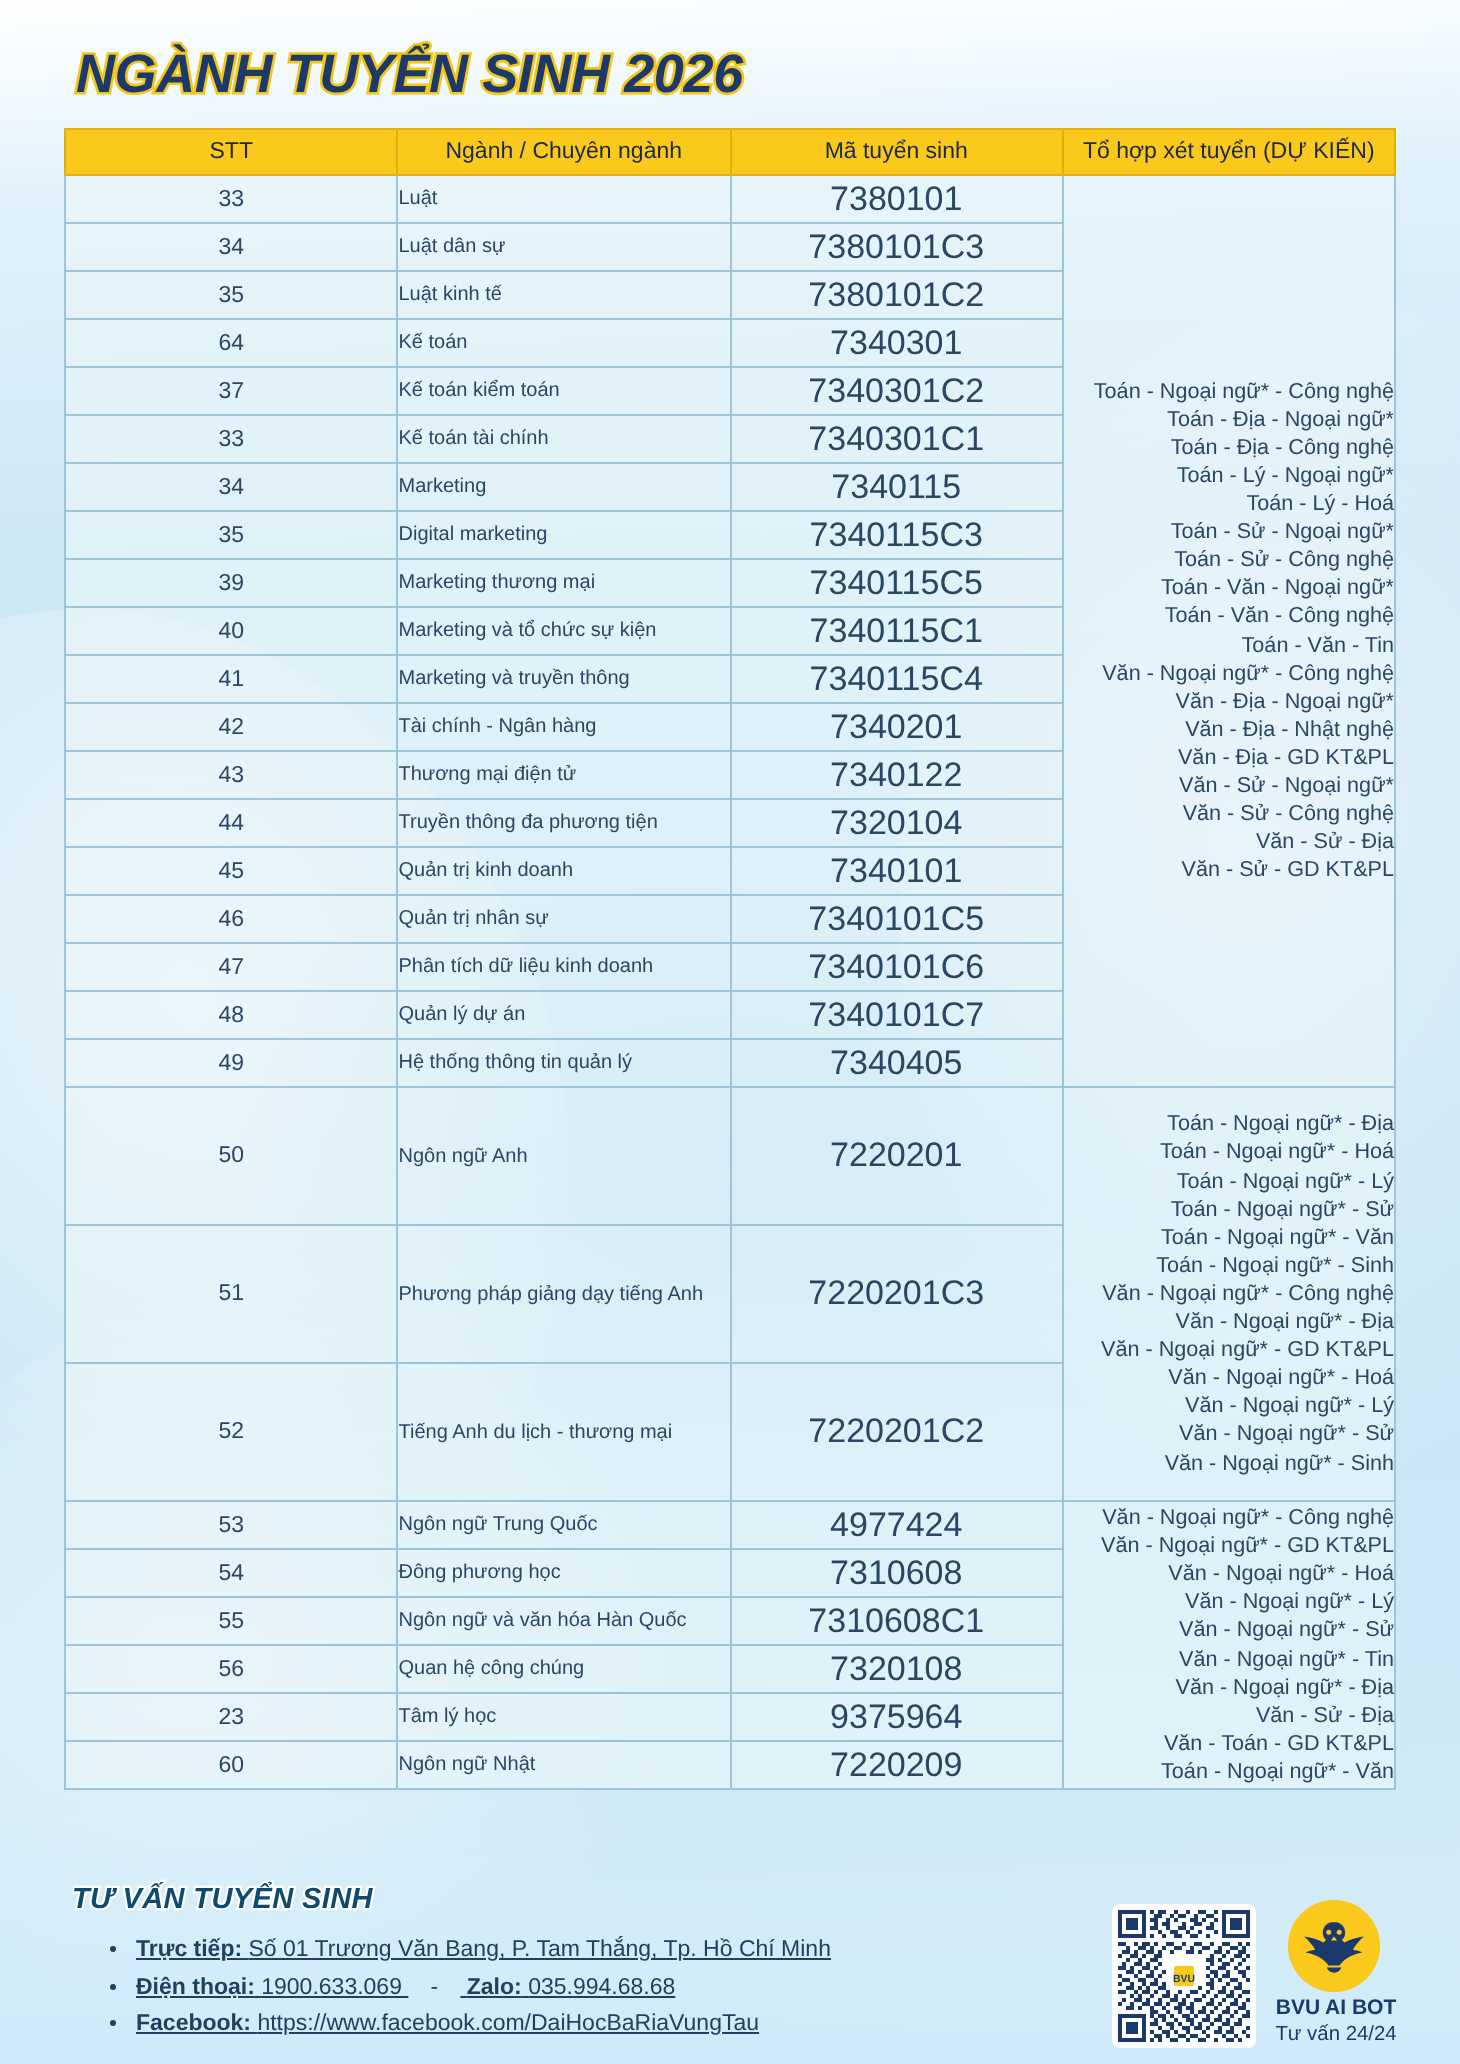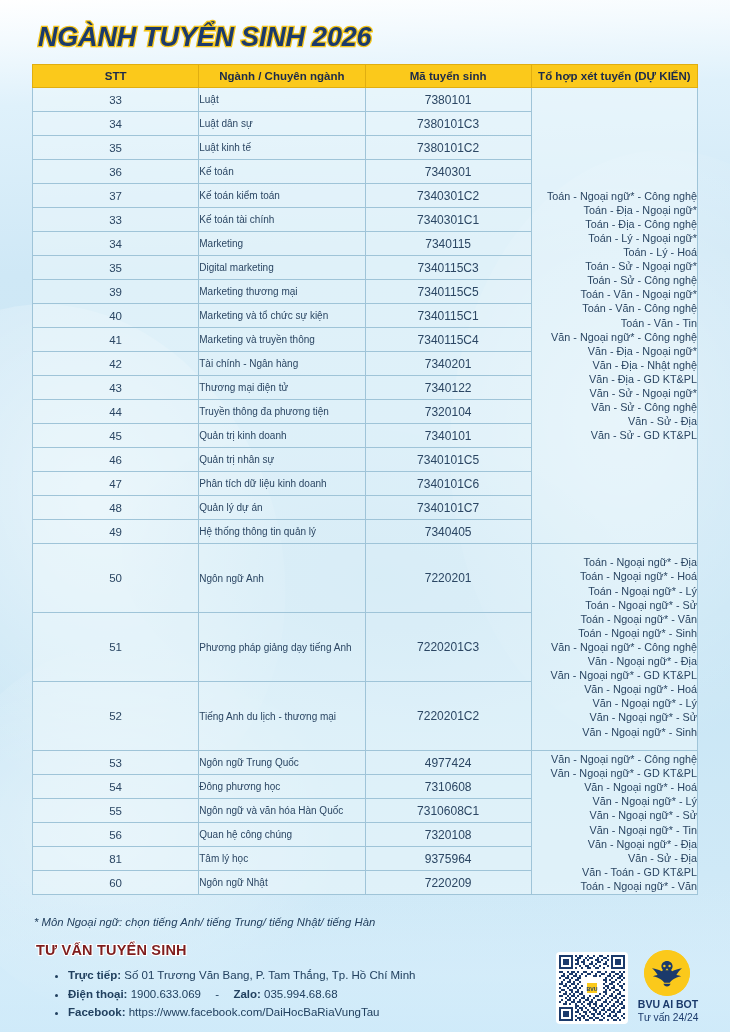--- a/index.html
+++ b/index.html
@@ -92,21 +92,21 @@
   }
   table.main th, table.main td {
     border: 1px solid #9fc4d8;
     padding: 0;
     vertical-align: middle;
   }
   table.main thead th {
     background: #fbc91b;
     color: #1b2a4a;
     font-size: 11.5px;
-    font-weight: bold;
+    font-weight: normal;
     height: 22px;
     text-align: center;
     border-color: #e0ae10;
   }
   td.stt {
     width: 45px;
     text-align: center;
     font-size: 11.5px;
     height: 23px;
     color: #2b4663;
@@ -114,21 +114,21 @@
   td.name {
     width: 321px;
     padding-left: 9px;
     font-size: 10px;
     color: #2b4663;
     margin-top: 44px;
   }
   td.code {
     width: 100px;
     text-align: center;
-    font-size: 12px;
+    font-size: 17px;
     color: #2b4663;
   }
   td.combos {
     width: 198px;
     padding: 0 0 0 8px;
     font-size: 10.8px;
     line-height: 14.1px;
     color: #2b4663;
     vertical-align: middle;
   }
@@ -143,37 +143,38 @@
     font-size: 11.3px;
     font-style: italic;
     color: #23405f;
   }
   .tv-heading {
     position: absolute;
     left: 36px;
     top: 942px;
     font-size: 14.5px;
     font-weight: bold;
-    color: #7f1d1d;
+    font-style: italic;
+    color: #0c4a6e;
     -webkit-text-stroke: 2.2px #ffffff;
     paint-order: stroke fill;
     letter-spacing: 0.2px;
     white-space: nowrap;
   }
   .contact-list {
     position: absolute;
     left: 46px;
     top: 966px;
     margin: 0;
     padding: 0 0 0 22px;
     font-size: 11.5px;
     line-height: 18.5px;
     color: #21405f;
   }
-  .contact-list li { margin: 0; padding: 0; }
+  .contact-list li { margin: 0; padding: 0; text-decoration: underline; }
   .contact-list b { font-weight: bold; }
   .sep { display: inline-block; width: 26px; text-align: center; }
 
   .qr-wrap {
     position: absolute;
     left: 556px;
     top: 952px;
     width: 72px;
     height: 72px;
     background: #ffffff;
@@ -259,21 +260,21 @@
           <td class="stt">34</td>
           <td class="name">Luật dân sự</td>
           <td class="code">7380101C3</td>
         </tr>
         <tr>
           <td class="stt">35</td>
           <td class="name">Luật kinh tế</td>
           <td class="code">7380101C2</td>
         </tr>
         <tr>
-          <td class="stt">36</td>
+          <td class="stt">64</td>
           <td class="name">Kế toán</td>
           <td class="code">7340301</td>
         </tr>
         <tr>
           <td class="stt">37</td>
           <td class="name">Kế toán kiểm toán</td>
           <td class="code">7340301C2</td>
         </tr>
         <tr>
           <td class="stt">33</td>
@@ -401,33 +402,32 @@
           <td class="stt">55</td>
           <td class="name">Ngôn ngữ và văn hóa Hàn Quốc</td>
           <td class="code">7310608C1</td>
         </tr>
         <tr>
           <td class="stt">56</td>
           <td class="name">Quan hệ công chúng</td>
           <td class="code">7320108</td>
         </tr>
         <tr>
-          <td class="stt">81</td>
+          <td class="stt">23</td>
           <td class="name">Tâm lý học</td>
           <td class="code">9375964</td>
         </tr>
         <tr>
           <td class="stt">60</td>
           <td class="name">Ngôn ngữ Nhật</td>
           <td class="code">7220209</td>
         </tr>
       </tbody>
   </table>
 
-  <div class="footnote">* Môn Ngoại ngữ: chọn tiếng Anh/ tiếng Trung/ tiếng Nhật/ tiếng Hàn</div>
 
   <div class="tv-heading">TƯ VẤN TUYỂN SINH</div>
 
   <ul class="contact-list">
     <li>
       <b>Trực tiếp:</b>
       <span>Số 01 Trương Văn Bang, P. Tam Thắng, Tp. Hồ Chí Minh</span>
     </li>
     <li>
       <b>Điện thoại:</b>

